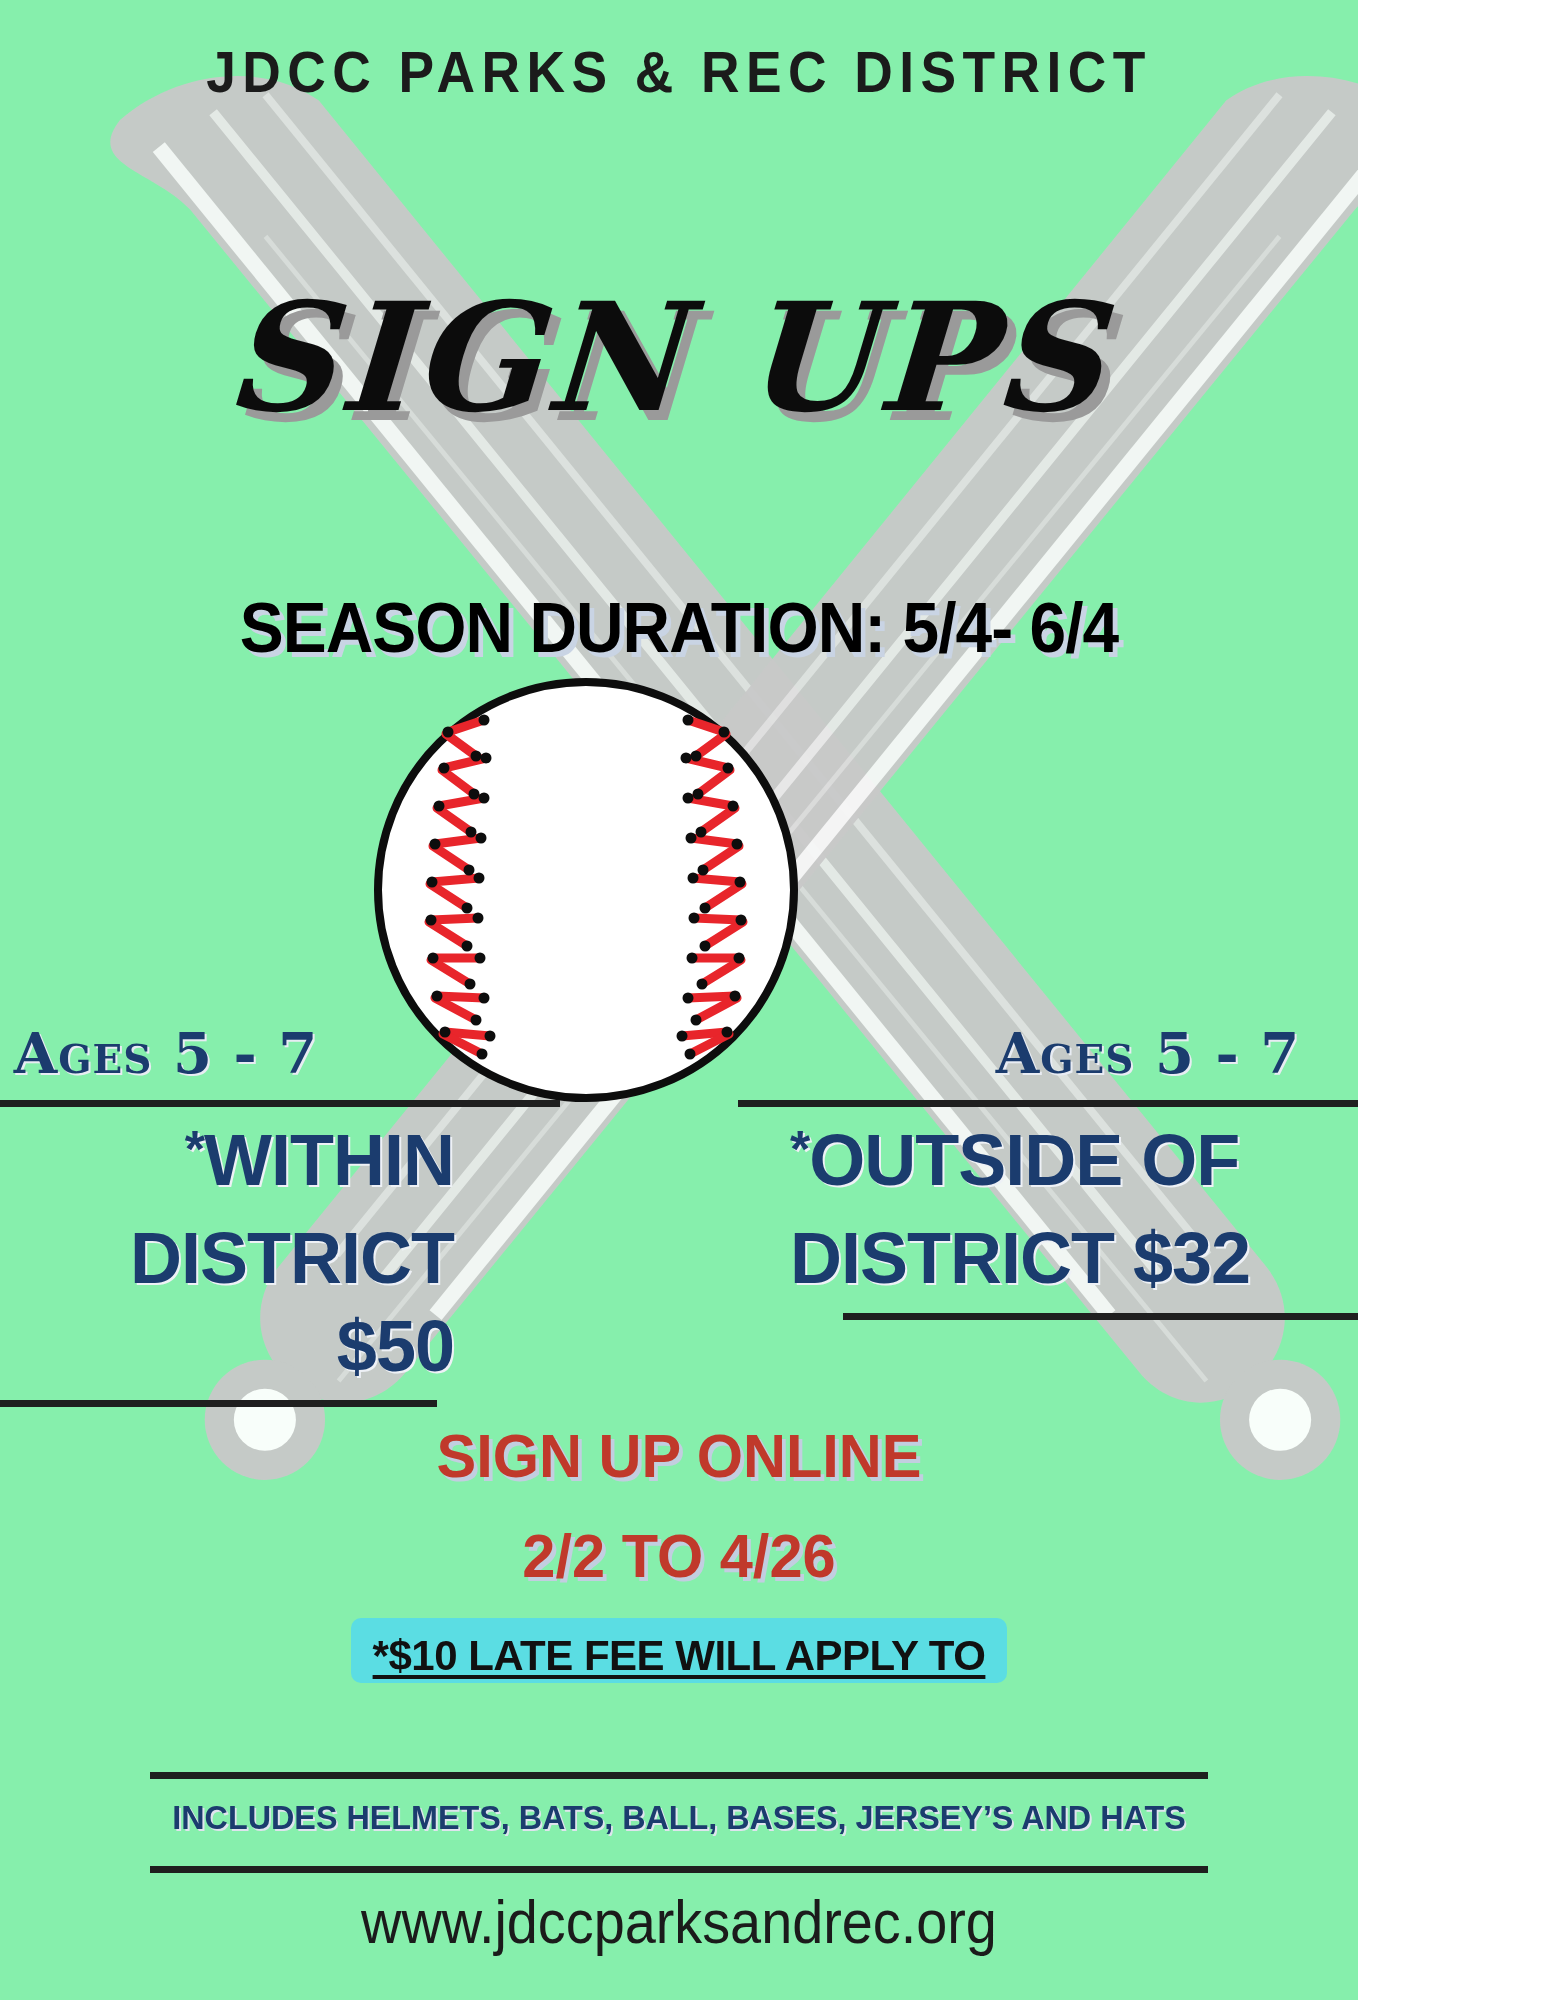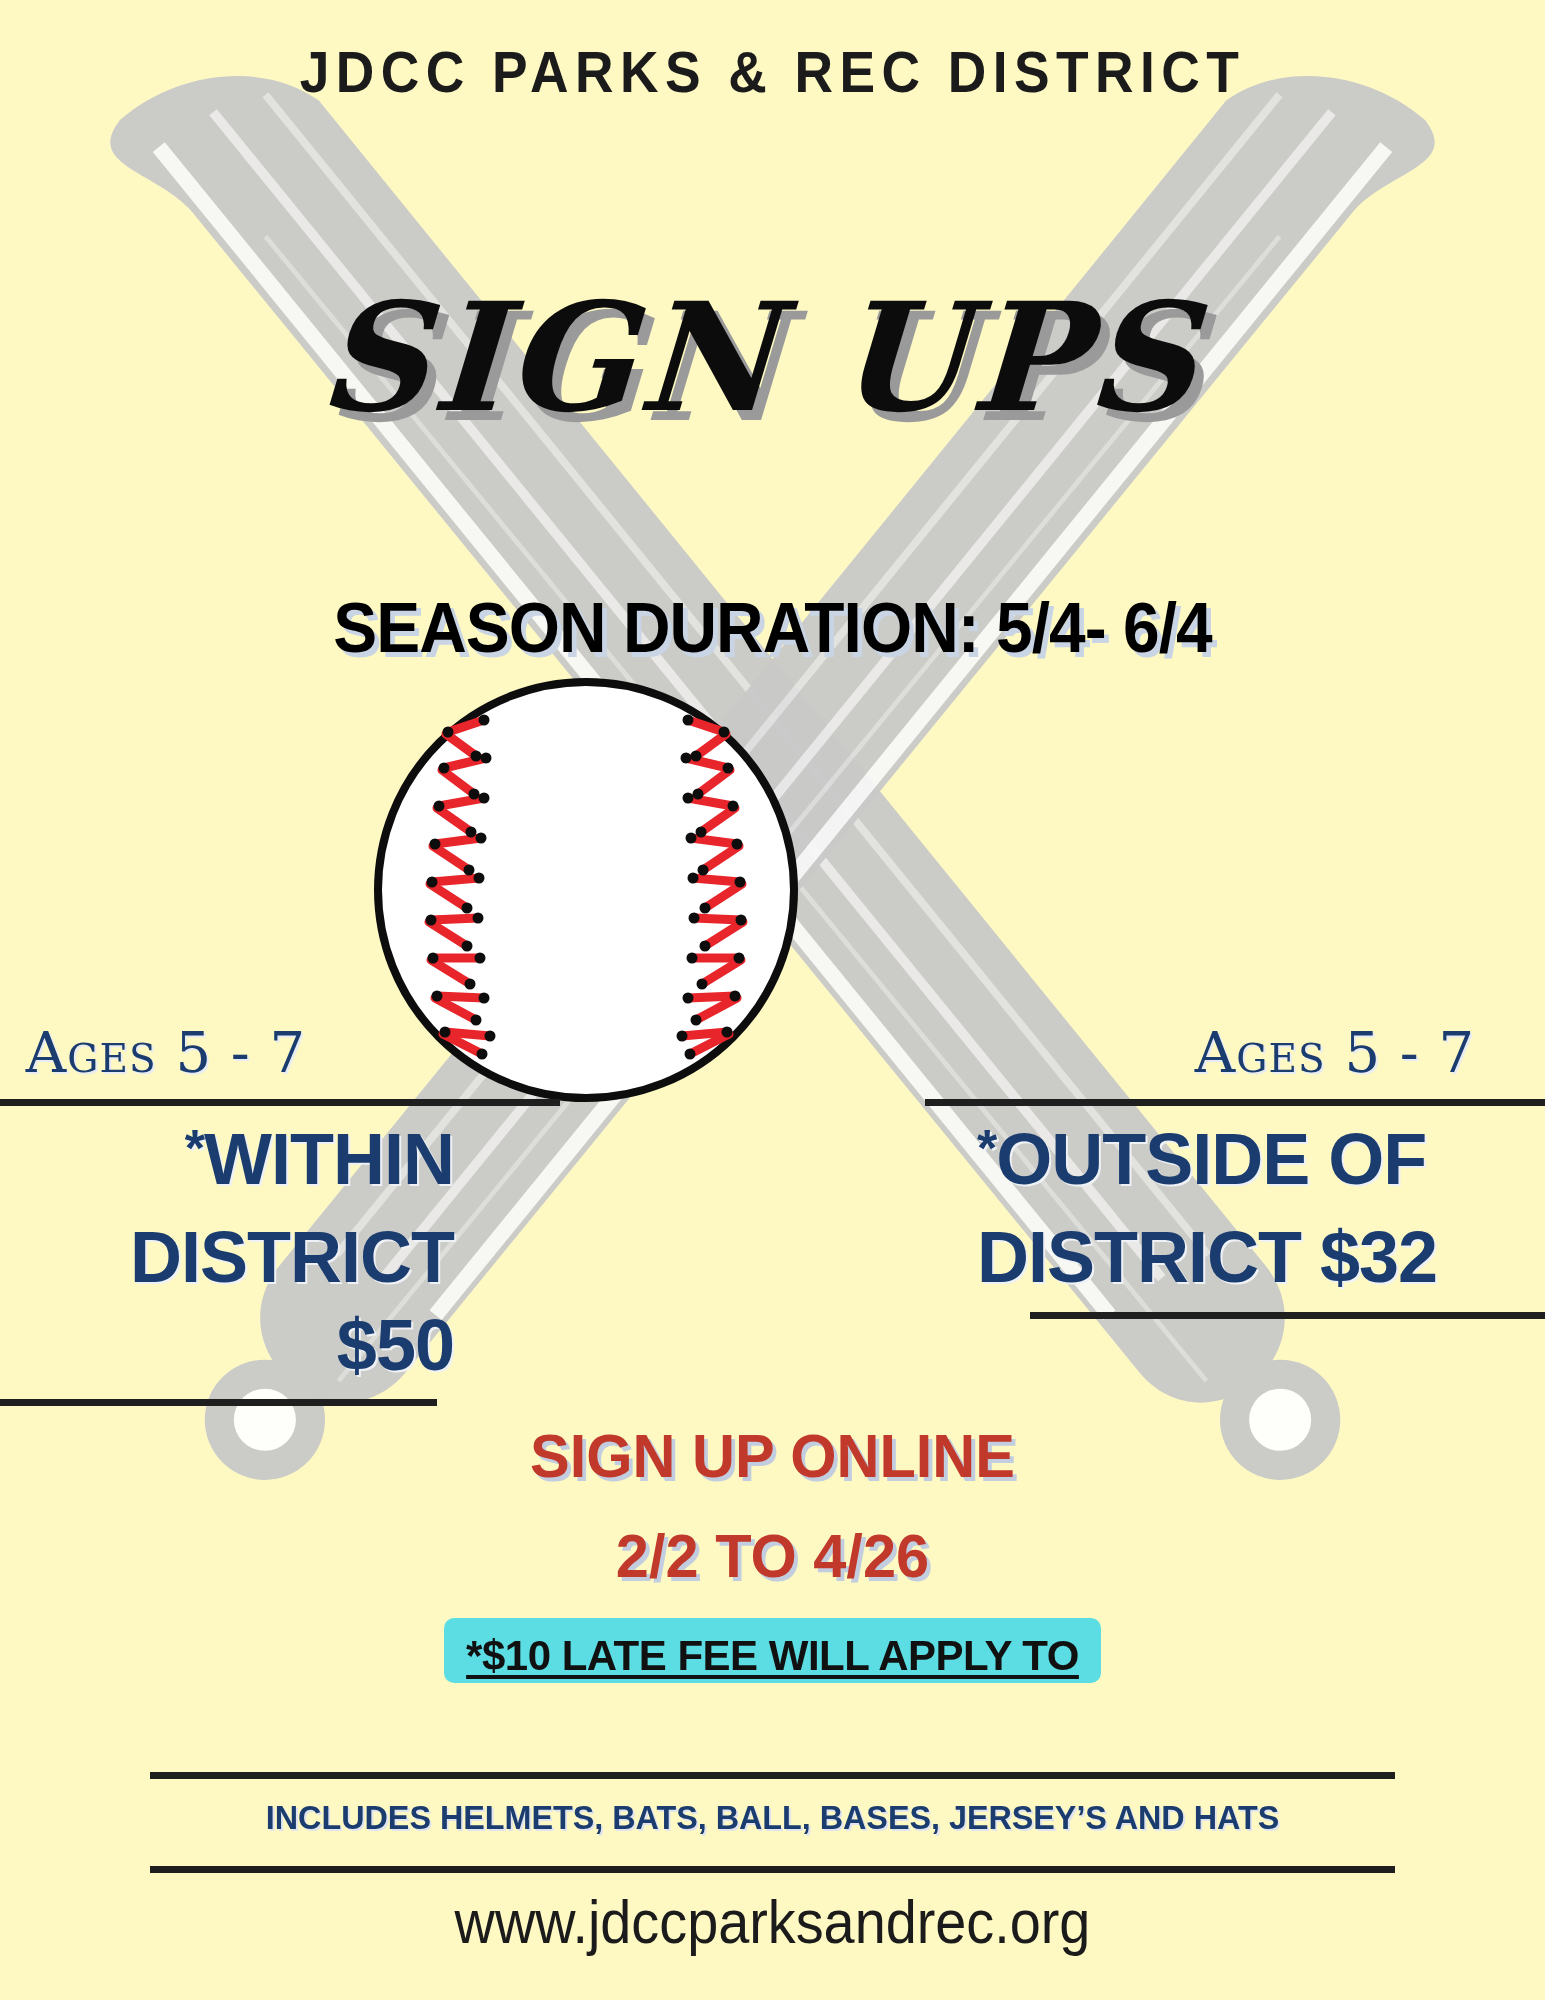--- a/index.html
+++ b/index.html
@@ -5,23 +5,23 @@
   html, body {
     margin: 0;
     padding: 0;
     background: #ffffff;
   }
   body {
     font-family: "Liberation Sans", sans-serif;
   }
   .flyer {
     position: relative;
-    width: 1545px;
+    width: 1358px;
     height: 2000px;
-    background: #fef9c3;
+    background: #86efac;
     overflow: hidden;
   }
 
   
   .bats-layer {
     position: absolute;
     inset: 0;
     z-index: 0;
     pointer-events: none;
   }
@@ -96,21 +96,21 @@
   
   .col {
     position: absolute;
     z-index: 5;
   }
   .col-left  { left: 0px;  top: 1020px; width: 560px; text-align: center; }
   .col-right { right: 0px; top: 1020px; width: 620px; text-align: center; }
 
   .ages {
     font-size: 56px;
-    font-weight: 400;
+    font-weight: 700;
     color: #1B3C6E;
     font-family: "DejaVu Serif", serif;
     letter-spacing: 1px;
     font-variant: small-caps;
     text-shadow: 2px 2px 0 #e8ecf3;
   }
   .rule {
     height: 7px;
     background: #1f1f1f;
     margin: 14px 0 8px 0;

